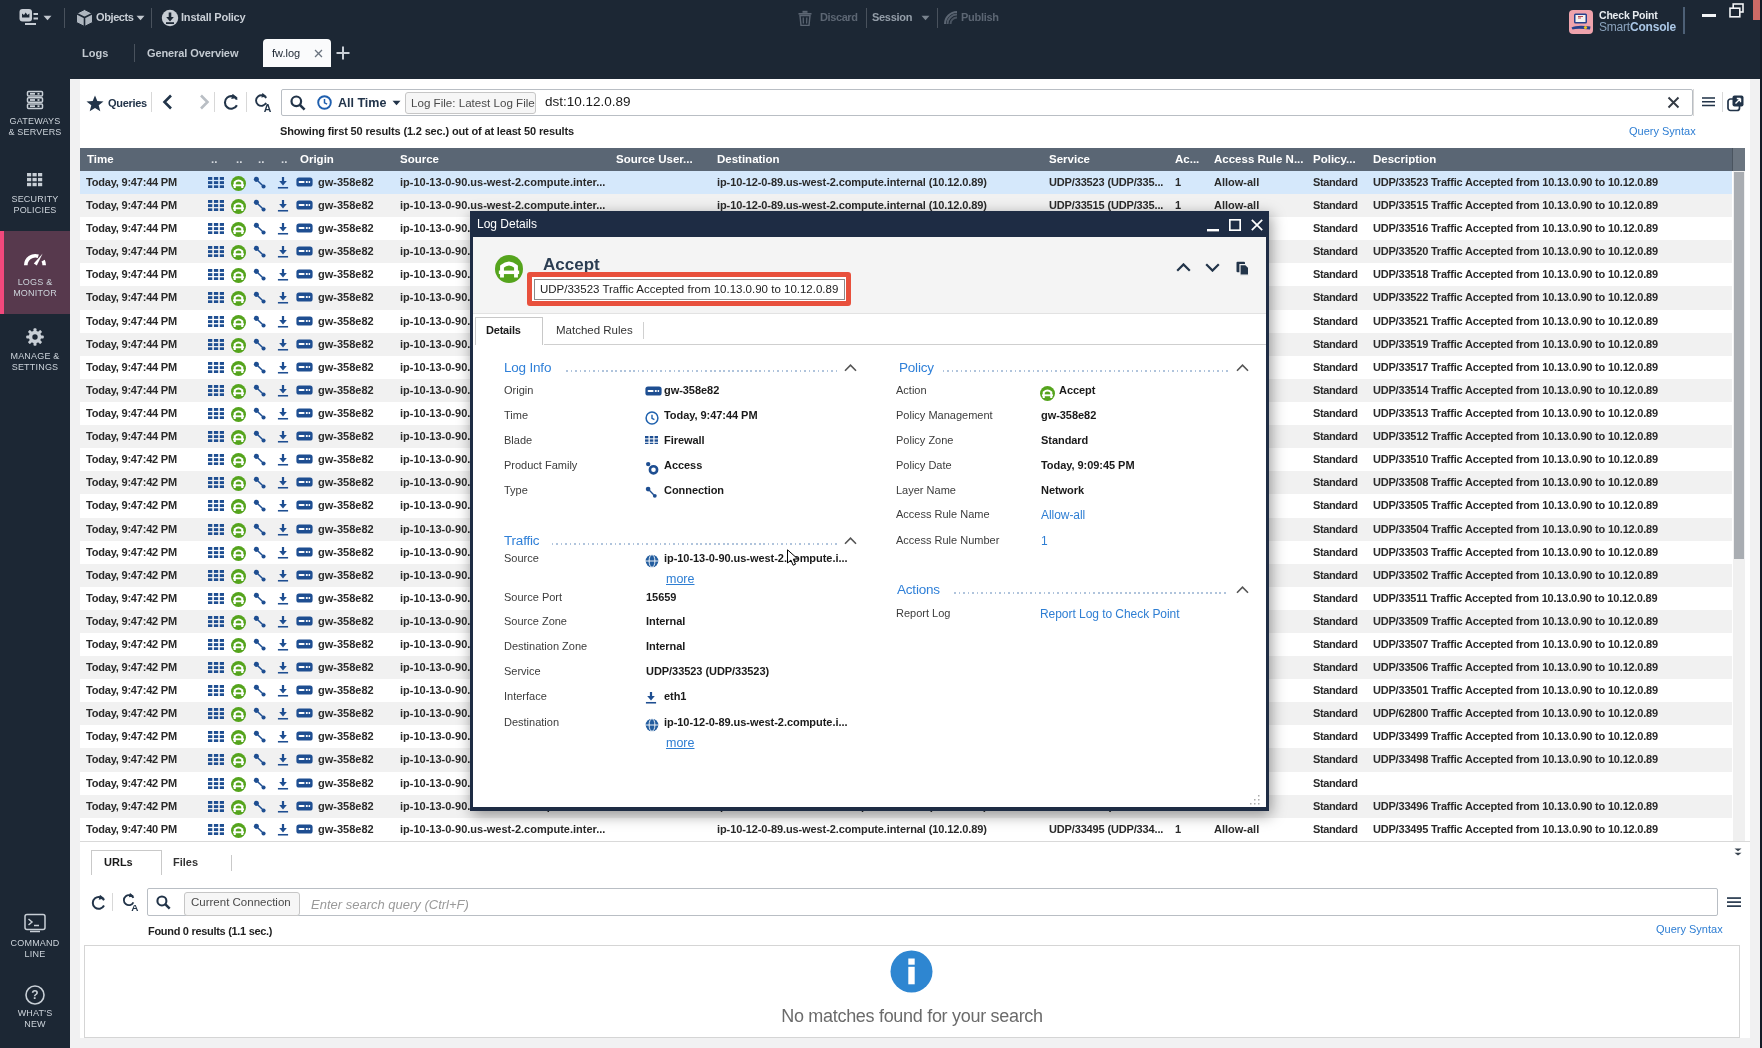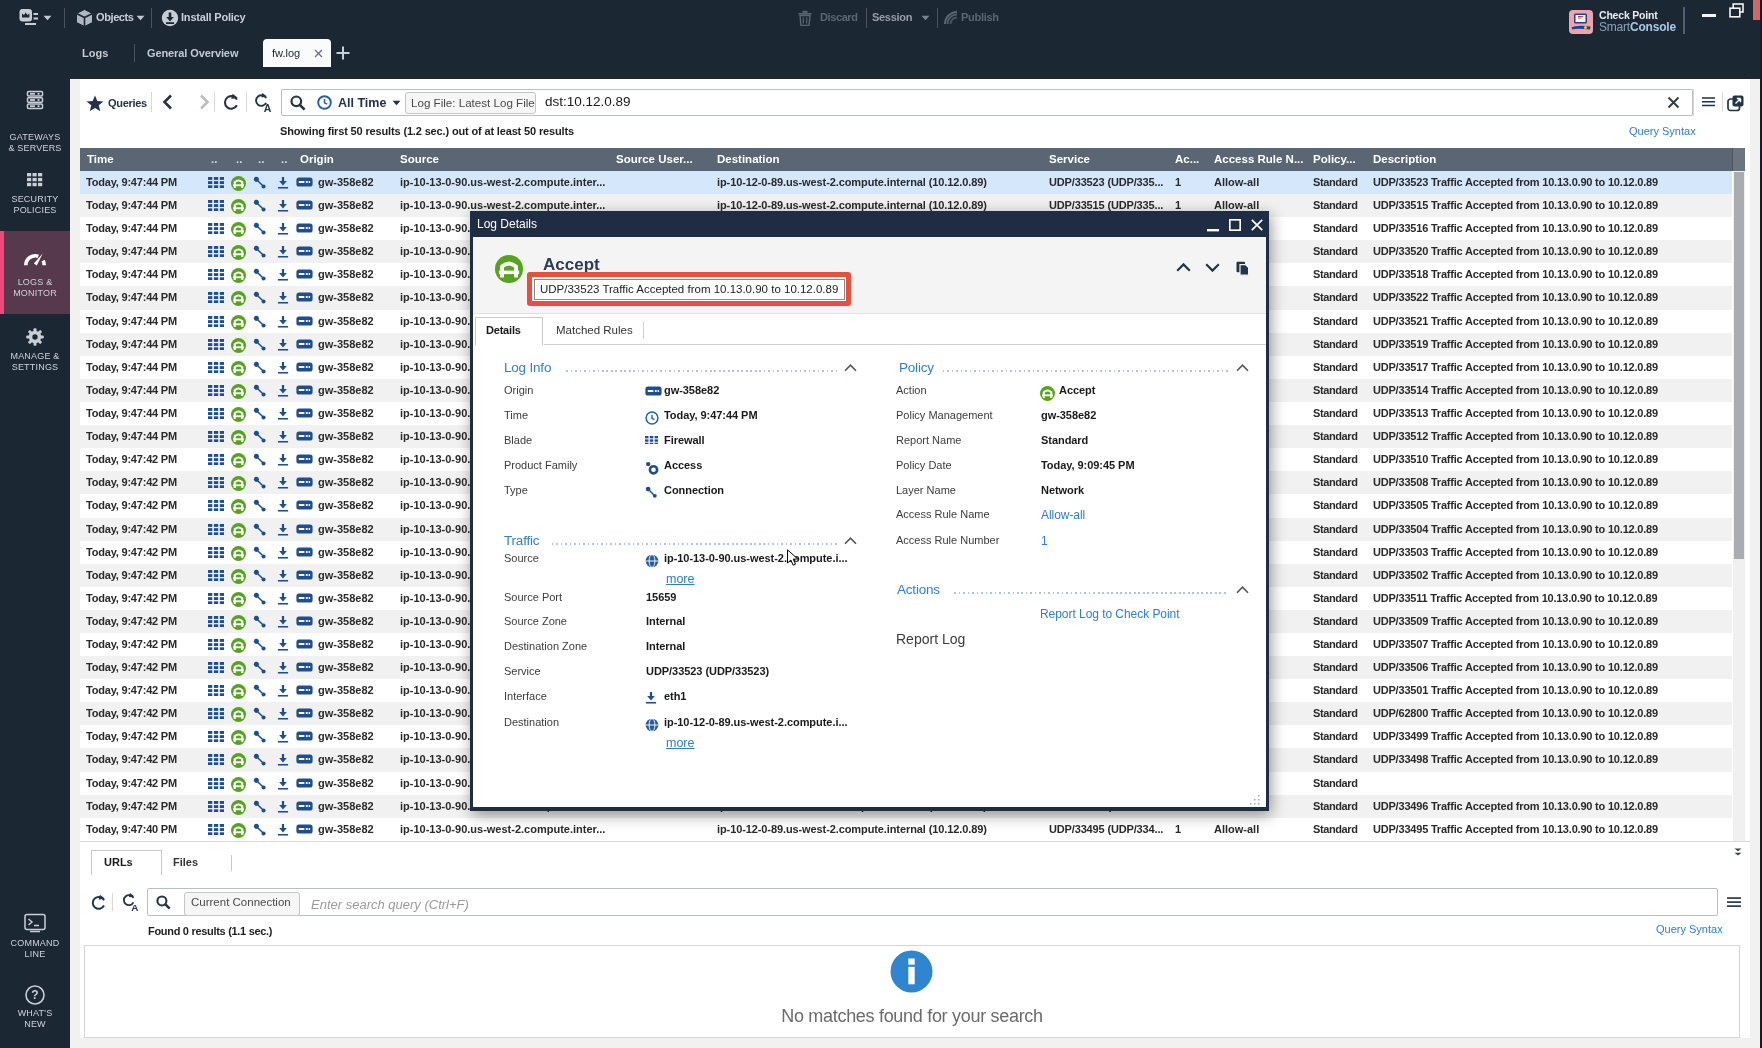--- a/index.html
+++ b/index.html
@@ -103,21 +103,21 @@
         </g>
         <g fill="#c8cfd6">
           <rect x="13.5" y="3.9" width="2" height="1.8"></rect>
           <rect x="13.5" y="10.1" width="2" height="1.8"></rect>
           <rect x="13.5" y="16.3" width="2" height="1.8"></rect>
           <rect x="6" y="3.9" width="5" height="1.8"></rect>
           <rect x="6" y="10.1" width="5" height="1.8"></rect>
           <rect x="6" y="16.3" width="5" height="1.8"></rect>
         </g>
       </svg></div>
-    <div class="ab sbt" style="left:0;top:132px">GATEWAYS<br>&amp; SERVERS</div>
+    <div class="ab sbt" style="left:0;top:116px">GATEWAYS<br>&amp; SERVERS</div>
     <div class="ab" style="left:24px;top:169px;line-height:0"><svg width="22" height="22" viewBox="0 0 22 22">
         <rect x="3.0" y="4.0" width="4.2" height="3.4" fill="#c8cfd6"></rect>
         <rect x="8.5" y="4.0" width="4.2" height="3.4" fill="#c8cfd6"></rect>
         <rect x="14.0" y="4.0" width="4.2" height="3.4" fill="#c8cfd6"></rect>
         <rect x="3.0" y="8.9" width="4.2" height="3.4" fill="#c8cfd6"></rect>
         <rect x="8.5" y="8.9" width="4.2" height="3.4" fill="#c8cfd6"></rect>
         <rect x="14.0" y="8.9" width="4.2" height="3.4" fill="#c8cfd6"></rect>
         <rect x="3.0" y="13.8" width="4.2" height="3.4" fill="#c8cfd6"></rect>
         <rect x="8.5" y="13.8" width="4.2" height="3.4" fill="#c8cfd6"></rect>
         <rect x="14.0" y="13.8" width="4.2" height="3.4" fill="#c8cfd6"></rect>
@@ -1878,36 +1878,36 @@
     <div class="ab" style="left:1040px;top:385.5px;line-height:0"><svg width="15" height="15" viewBox="0 0 15 15">
         <g transform="scale(0.9375)">
           <circle cx="8" cy="8" r="8" fill="#55a41d"></circle>
           <path d="M4.0 12.9 L4.0 6.6 Q8 3.0 12.0 6.6 L12.0 12.9" fill="none" stroke="#fff" stroke-width="2.2"></path>
           <rect x="2.2" y="8.9" width="11.6" height="2.0" fill="#fff"></rect>
         </g>
       </svg></div>
     <div class="ab" style="left:1059px;top:384px;font-size:11px;color:#1a1a1a;font-weight:600;letter-spacing:-0.05px">Accept</div>
     <div class="ab" style="left:896px;top:409px;font-size:11px;color:#3c3c3c;">Policy Management</div>
     <div class="ab" style="left:1041px;top:409px;font-size:11px;color:#1a1a1a;font-weight:600;letter-spacing:-0.05px">gw-358e82</div>
-    <div class="ab" style="left:896px;top:434px;font-size:11px;color:#3c3c3c;">Report Name</div>
+    <div class="ab" style="left:896px;top:434px;font-size:11px;color:#3c3c3c;">Policy Zone</div>
     <div class="ab" style="left:1041px;top:434px;font-size:11px;color:#1a1a1a;font-weight:600;letter-spacing:-0.05px">Standard</div>
     <div class="ab" style="left:896px;top:459px;font-size:11px;color:#3c3c3c;">Policy Date</div>
     <div class="ab" style="left:1041px;top:459px;font-size:11px;color:#1a1a1a;font-weight:600;letter-spacing:-0.05px">Today, 9:09:45 PM</div>
     <div class="ab" style="left:896px;top:484px;font-size:11px;color:#3c3c3c;">Layer Name</div>
     <div class="ab" style="left:1041px;top:484px;font-size:11px;color:#1a1a1a;font-weight:600;letter-spacing:-0.05px">Network</div>
     <div class="ab" style="left:896px;top:508px;font-size:11px;color:#3c3c3c;">Access Rule Name</div>
     <div class="ab" style="left:1041px;top:508px;font-size:12px;color:#2e7ed3;letter-spacing:-0.05px">Allow-all</div>
     <div class="ab" style="left:896px;top:534px;font-size:11px;color:#3c3c3c;">Access Rule Number</div>
     <div class="ab" style="left:1041px;top:534px;font-size:12px;color:#2e7ed3;letter-spacing:-0.05px">1</div>
     <div class="ab" style="left:897px;top:582px;font-size:13.5px;color:#3080d8;letter-spacing:-0.2px">Actions</div>
     <div class="ab dotl" style="left:954px;top:592px;width:274px"></div>
     <div class="ab" style="left:1236px;top:586px;line-height:0"><svg width="13" height="8" viewBox="0 0 13 8">
         <path d="M1 6.8 L6.5 1.2 L12 6.8" fill="none" stroke="#555" stroke-width="1.6"></path>
       </svg></div>
-    <div class="ab" style="left:896px;top:607px;font-size:14px;color:#3c3c3c;margin-top:24px;">Report Log</div>
+    <div class="ab" style="left:896px;top:607px;font-size:11px;color:#3c3c3c;">Report Log</div>
     <div class="ab" style="left:1040px;top:607px;font-size:12px;color:#2e7ed3;letter-spacing:-0.05px">Report Log to Check Point</div>
     <div class="ab" style="left:1250px;top:795px;line-height:0"><svg width="10" height="10" viewBox="0 0 10 10">
         <rect x="8" y="0" width="1.5" height="1.5" fill="#aaa"></rect>
         <rect x="8" y="4" width="1.5" height="1.5" fill="#aaa"></rect>
         <rect x="8" y="8" width="1.5" height="1.5" fill="#aaa"></rect>
         <rect x="4" y="4" width="1.5" height="1.5" fill="#aaa"></rect>
         <rect x="4" y="8" width="1.5" height="1.5" fill="#aaa"></rect>
         <rect x="0" y="8" width="1.5" height="1.5" fill="#aaa"></rect>
       </svg></div>
     <div class="ab" style="left:786px;top:549px;line-height:0"><svg width="17" height="19" viewBox="0 0 17 19">

